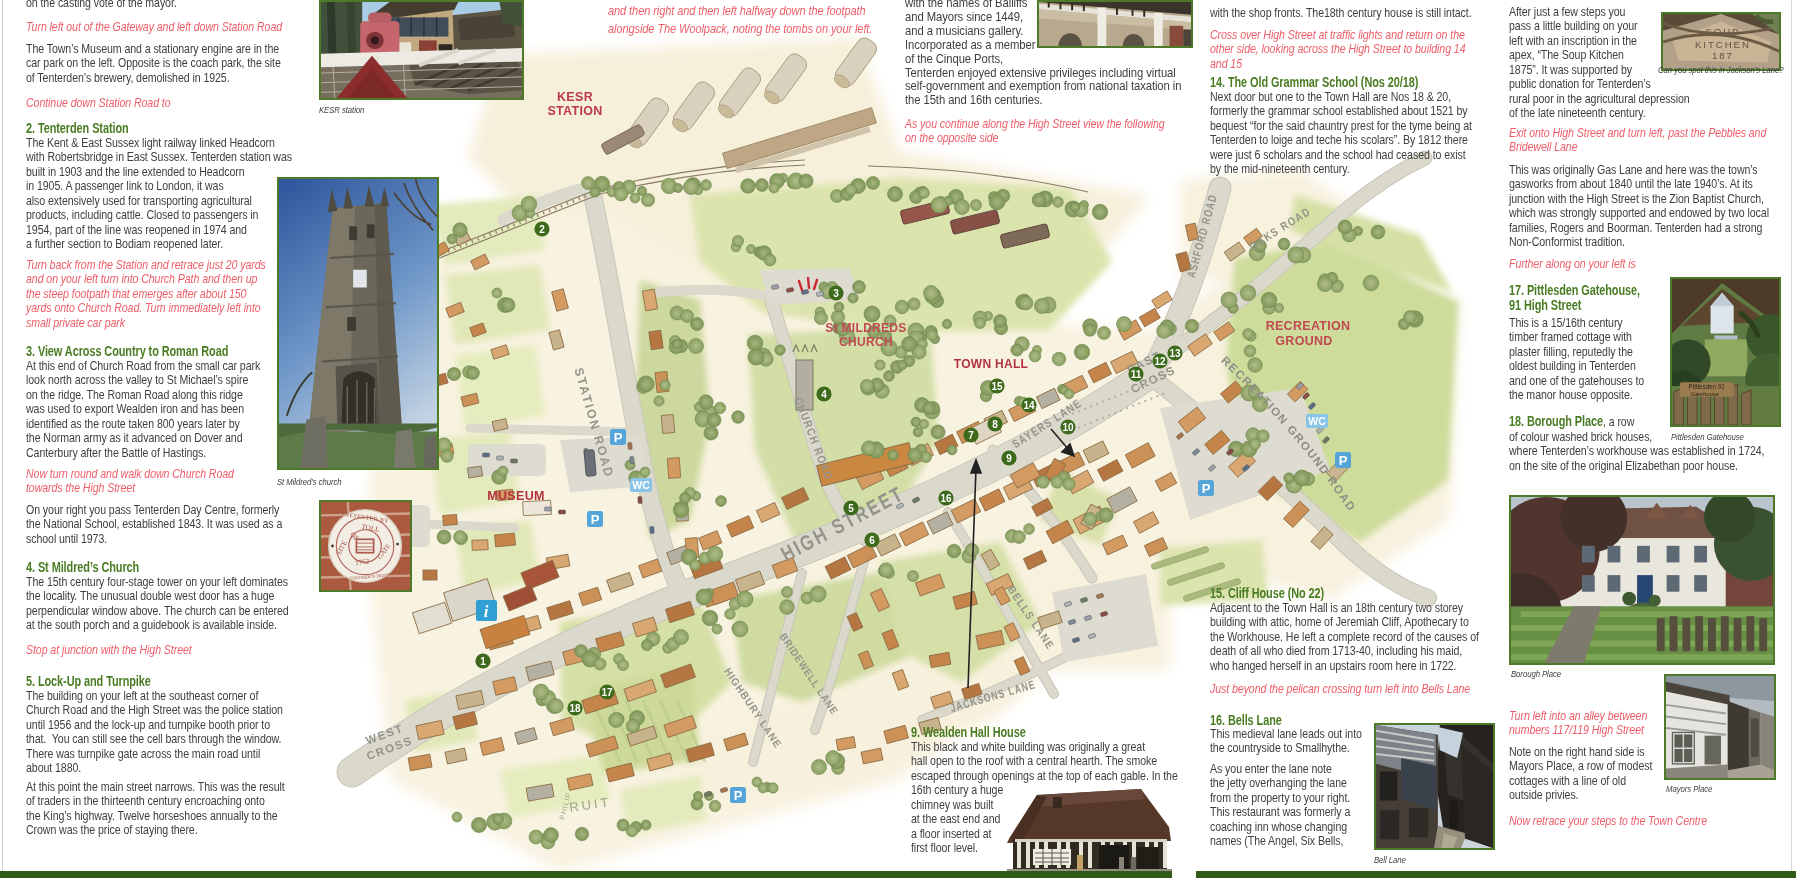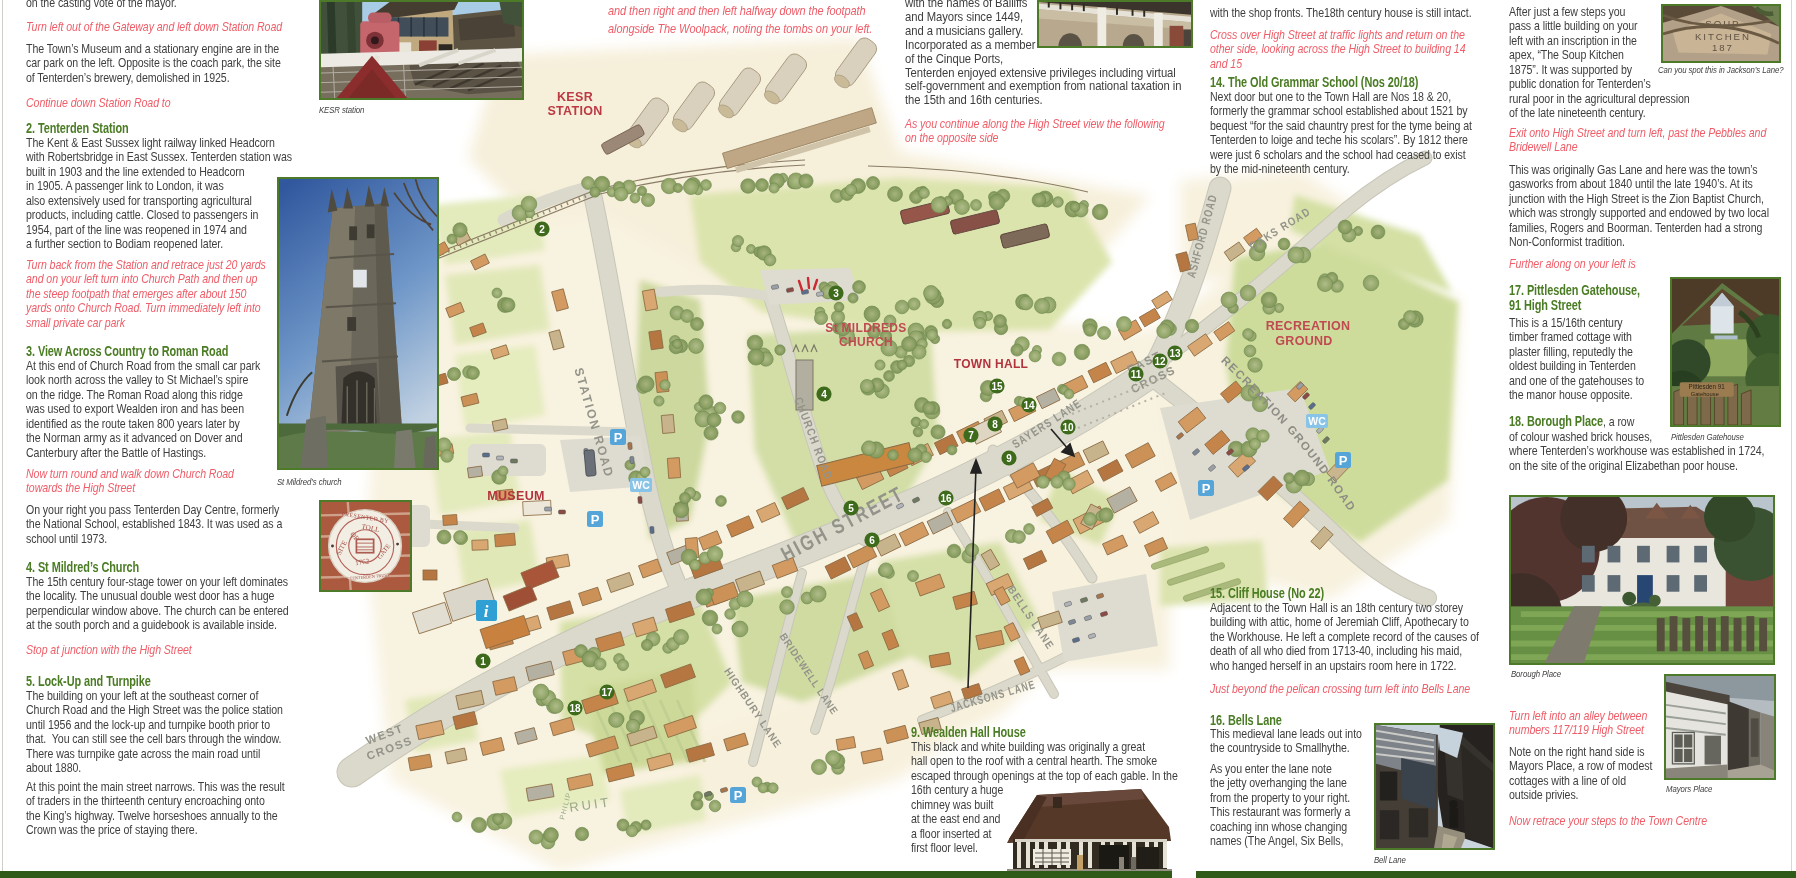--- a/index.html
+++ b/index.html
@@ -1332,21 +1332,21 @@
           <line x1="10" y1="0" x2="10" y2="6"></line>
           <line x1="22" y1="0" x2="22" y2="8"></line>
           <line x1="34" y1="2" x2="34" y2="9"></line>
           <line x1="46" y1="2" x2="46" y2="10"></line>
           <line x1="80" y1="6" x2="80" y2="14"></line>
           <line x1="96" y1="8" x2="96" y2="15"></line>
           <line x1="108" y1="9" x2="108" y2="16"></line>
         </g>
       </svg>
     </div>
-<div class="photo" style="left:1661px;top:4px;width:120px;height:59px">
+<div class="photo" style="left:1661px;top:12px;width:120px;height:59px">
       <svg width="116" height="55" viewBox="0 0 120 59" preserveAspectRatio="none">
         <rect width="120" height="59" fill="#b3a088"></rect>
 <polygon points="0,18 60,0 120,22 120,0 0,0" fill="#5a4a38"></polygon>
 <polygon points="10,28 60,8 112,30 108,52 16,50" fill="#c9b496"></polygon>
 <text x="62" y="22" font-size="10" fill="#5f5244" text-anchor="middle" letter-spacing="2">SOUP</text>
 <text x="62" y="36" font-size="10" fill="#5f5244" text-anchor="middle" letter-spacing="2">KITCHEN</text>
 <text x="62" y="48" font-size="10" fill="#5f5244" text-anchor="middle" letter-spacing="2">187</text>
 <path d="M 0,30 Q 60,10 120,40 M 0,10 Q 50,30 120,14" stroke="#6a5a44" stroke-width="3" fill="none"></path>
 <polygon points="92,0 120,0 120,22" fill="#6f8050"></polygon>
 <path d="M 96,2 q 8,8 18,6" stroke="#4c5c34" stroke-width="5" fill="none"></path>

